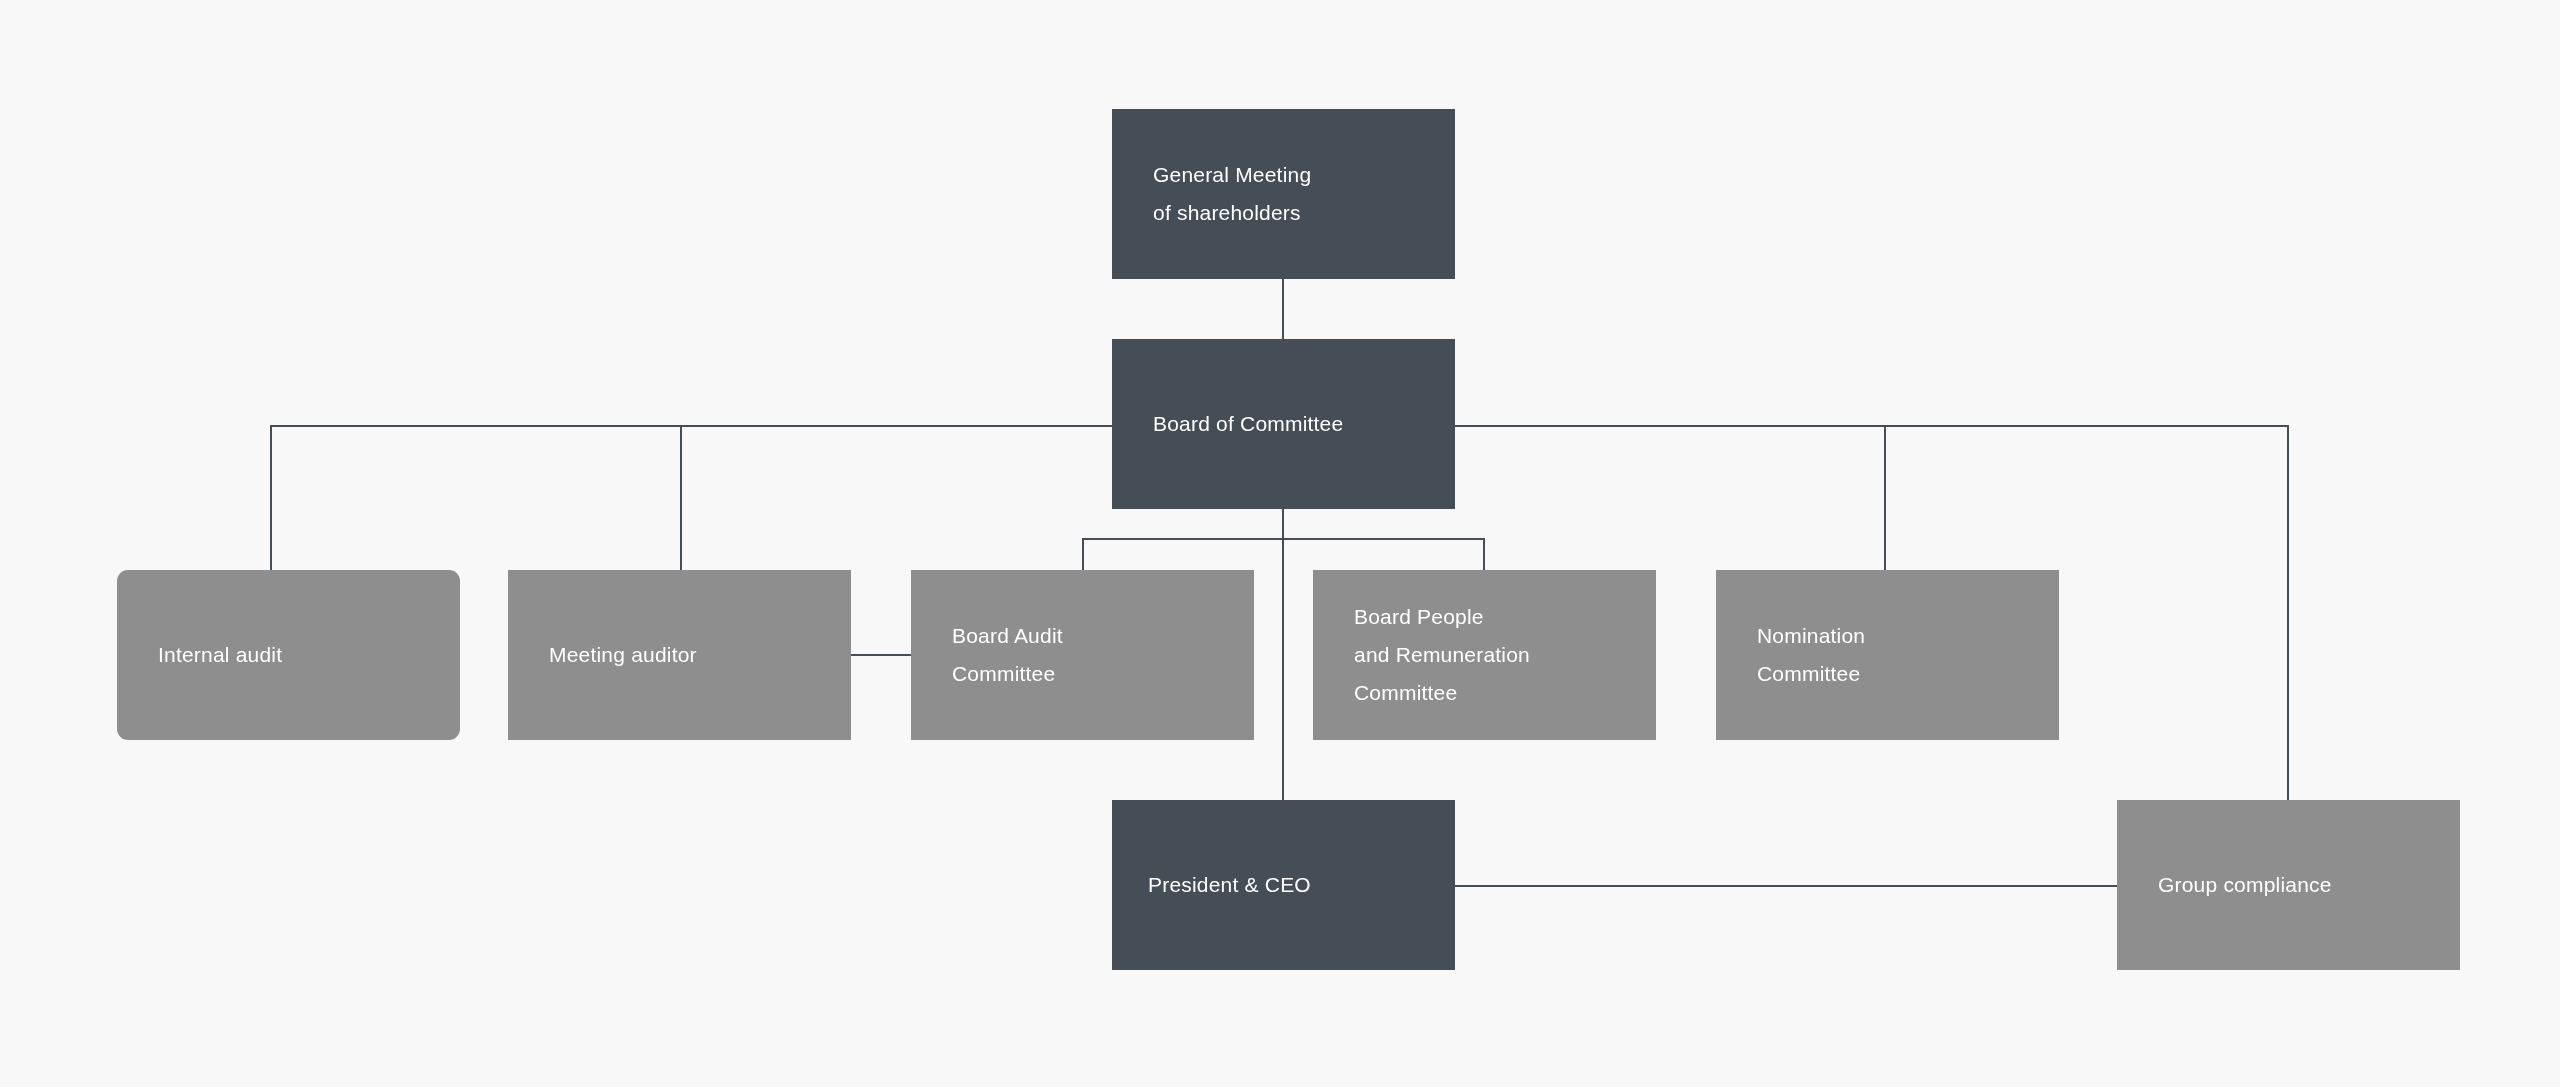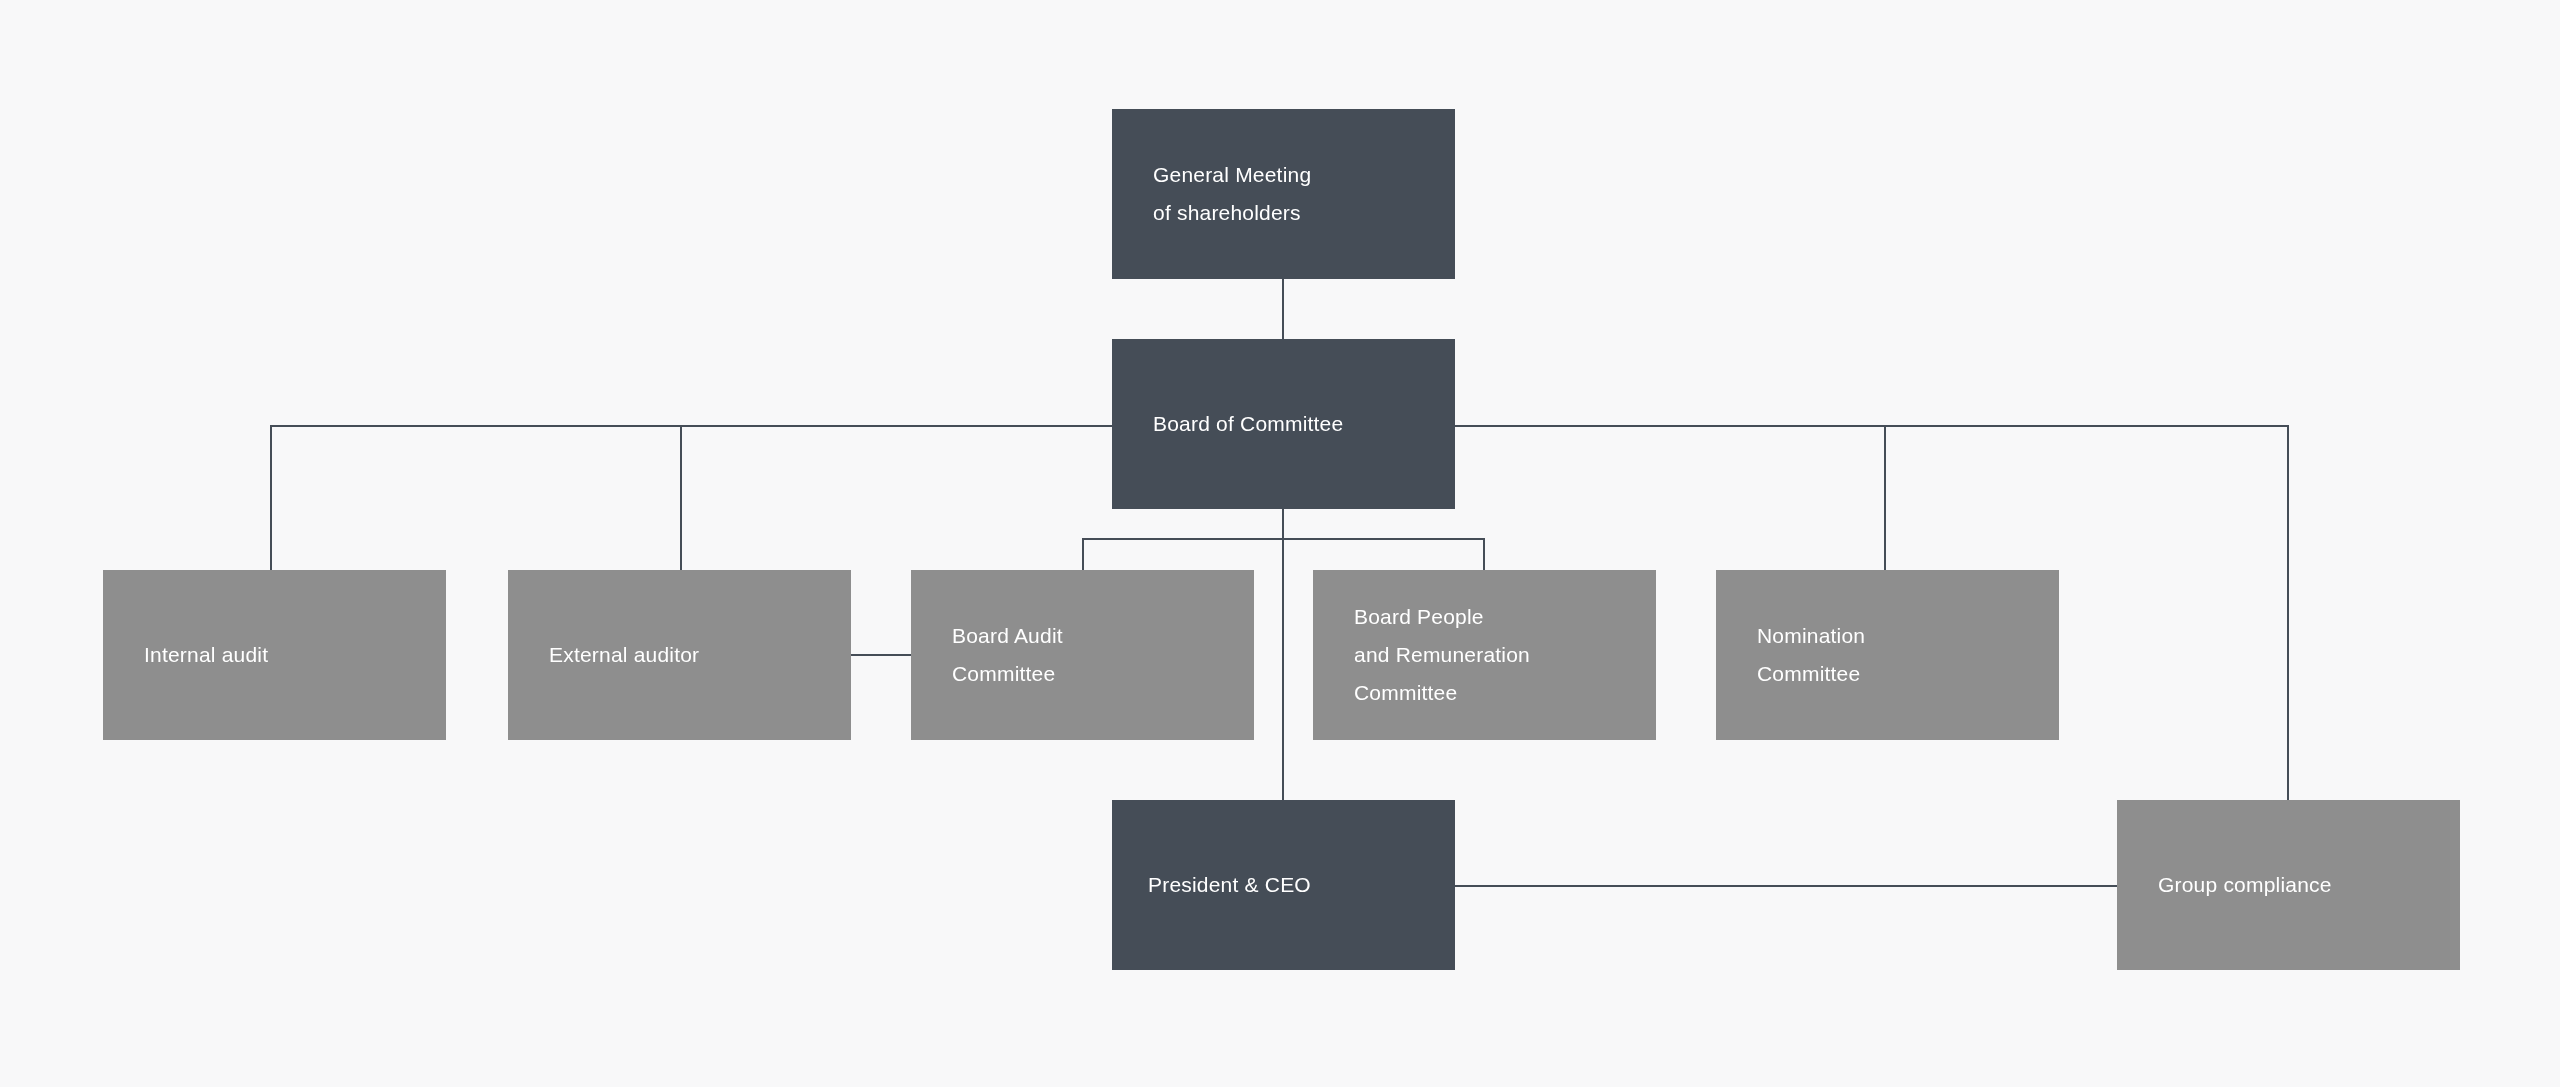--- a/index.html
+++ b/index.html
@@ -49,21 +49,21 @@
     line-height: 38px;
     letter-spacing: 0.2px;
   }
   .node .label {
     white-space: pre-line;
   }
   .node.dark { background: #454d57; }
   .node.gray { background: #8e8e8e; }
   .n-general-meeting   { left: 1112px; top: 109px; }
   .n-board-directors   { left: 1112px; top: 339px; }
-  .n-internal-audit    { left: 103px;  top: 570px; }
+  .n-internal-audit    { left: 117px;  top: 570px; border-radius: 11px; }
   .n-external-auditor  { left: 508px;  top: 570px; }
   .n-board-audit       { left: 911px;  top: 570px; }
   .n-board-people      { left: 1313px; top: 570px; }
   .n-nomination        { left: 1716px; top: 570px; }
   .n-president-ceo     { left: 1112px; top: 800px; padding-left: 36px; }
   .n-group-compliance  { left: 2117px; top: 800px; }
 </style>
 </head>
 <body>
 
@@ -89,21 +89,21 @@
 
   <div class="node dark n-board-directors">
     <span class="label">Board of Committee</span>
   </div>
 
   <div class="node gray n-internal-audit">
     <span class="label">Internal audit</span>
   </div>
 
   <div class="node gray n-external-auditor">
-    <span class="label">External auditor</span>
+    <span class="label">Meeting auditor</span>
   </div>
 
   <div class="node gray n-board-audit">
     <span class="label">Board Audit
 Committee</span>
   </div>
 
   <div class="node gray n-board-people">
     <span class="label">Board People
 and Remuneration

